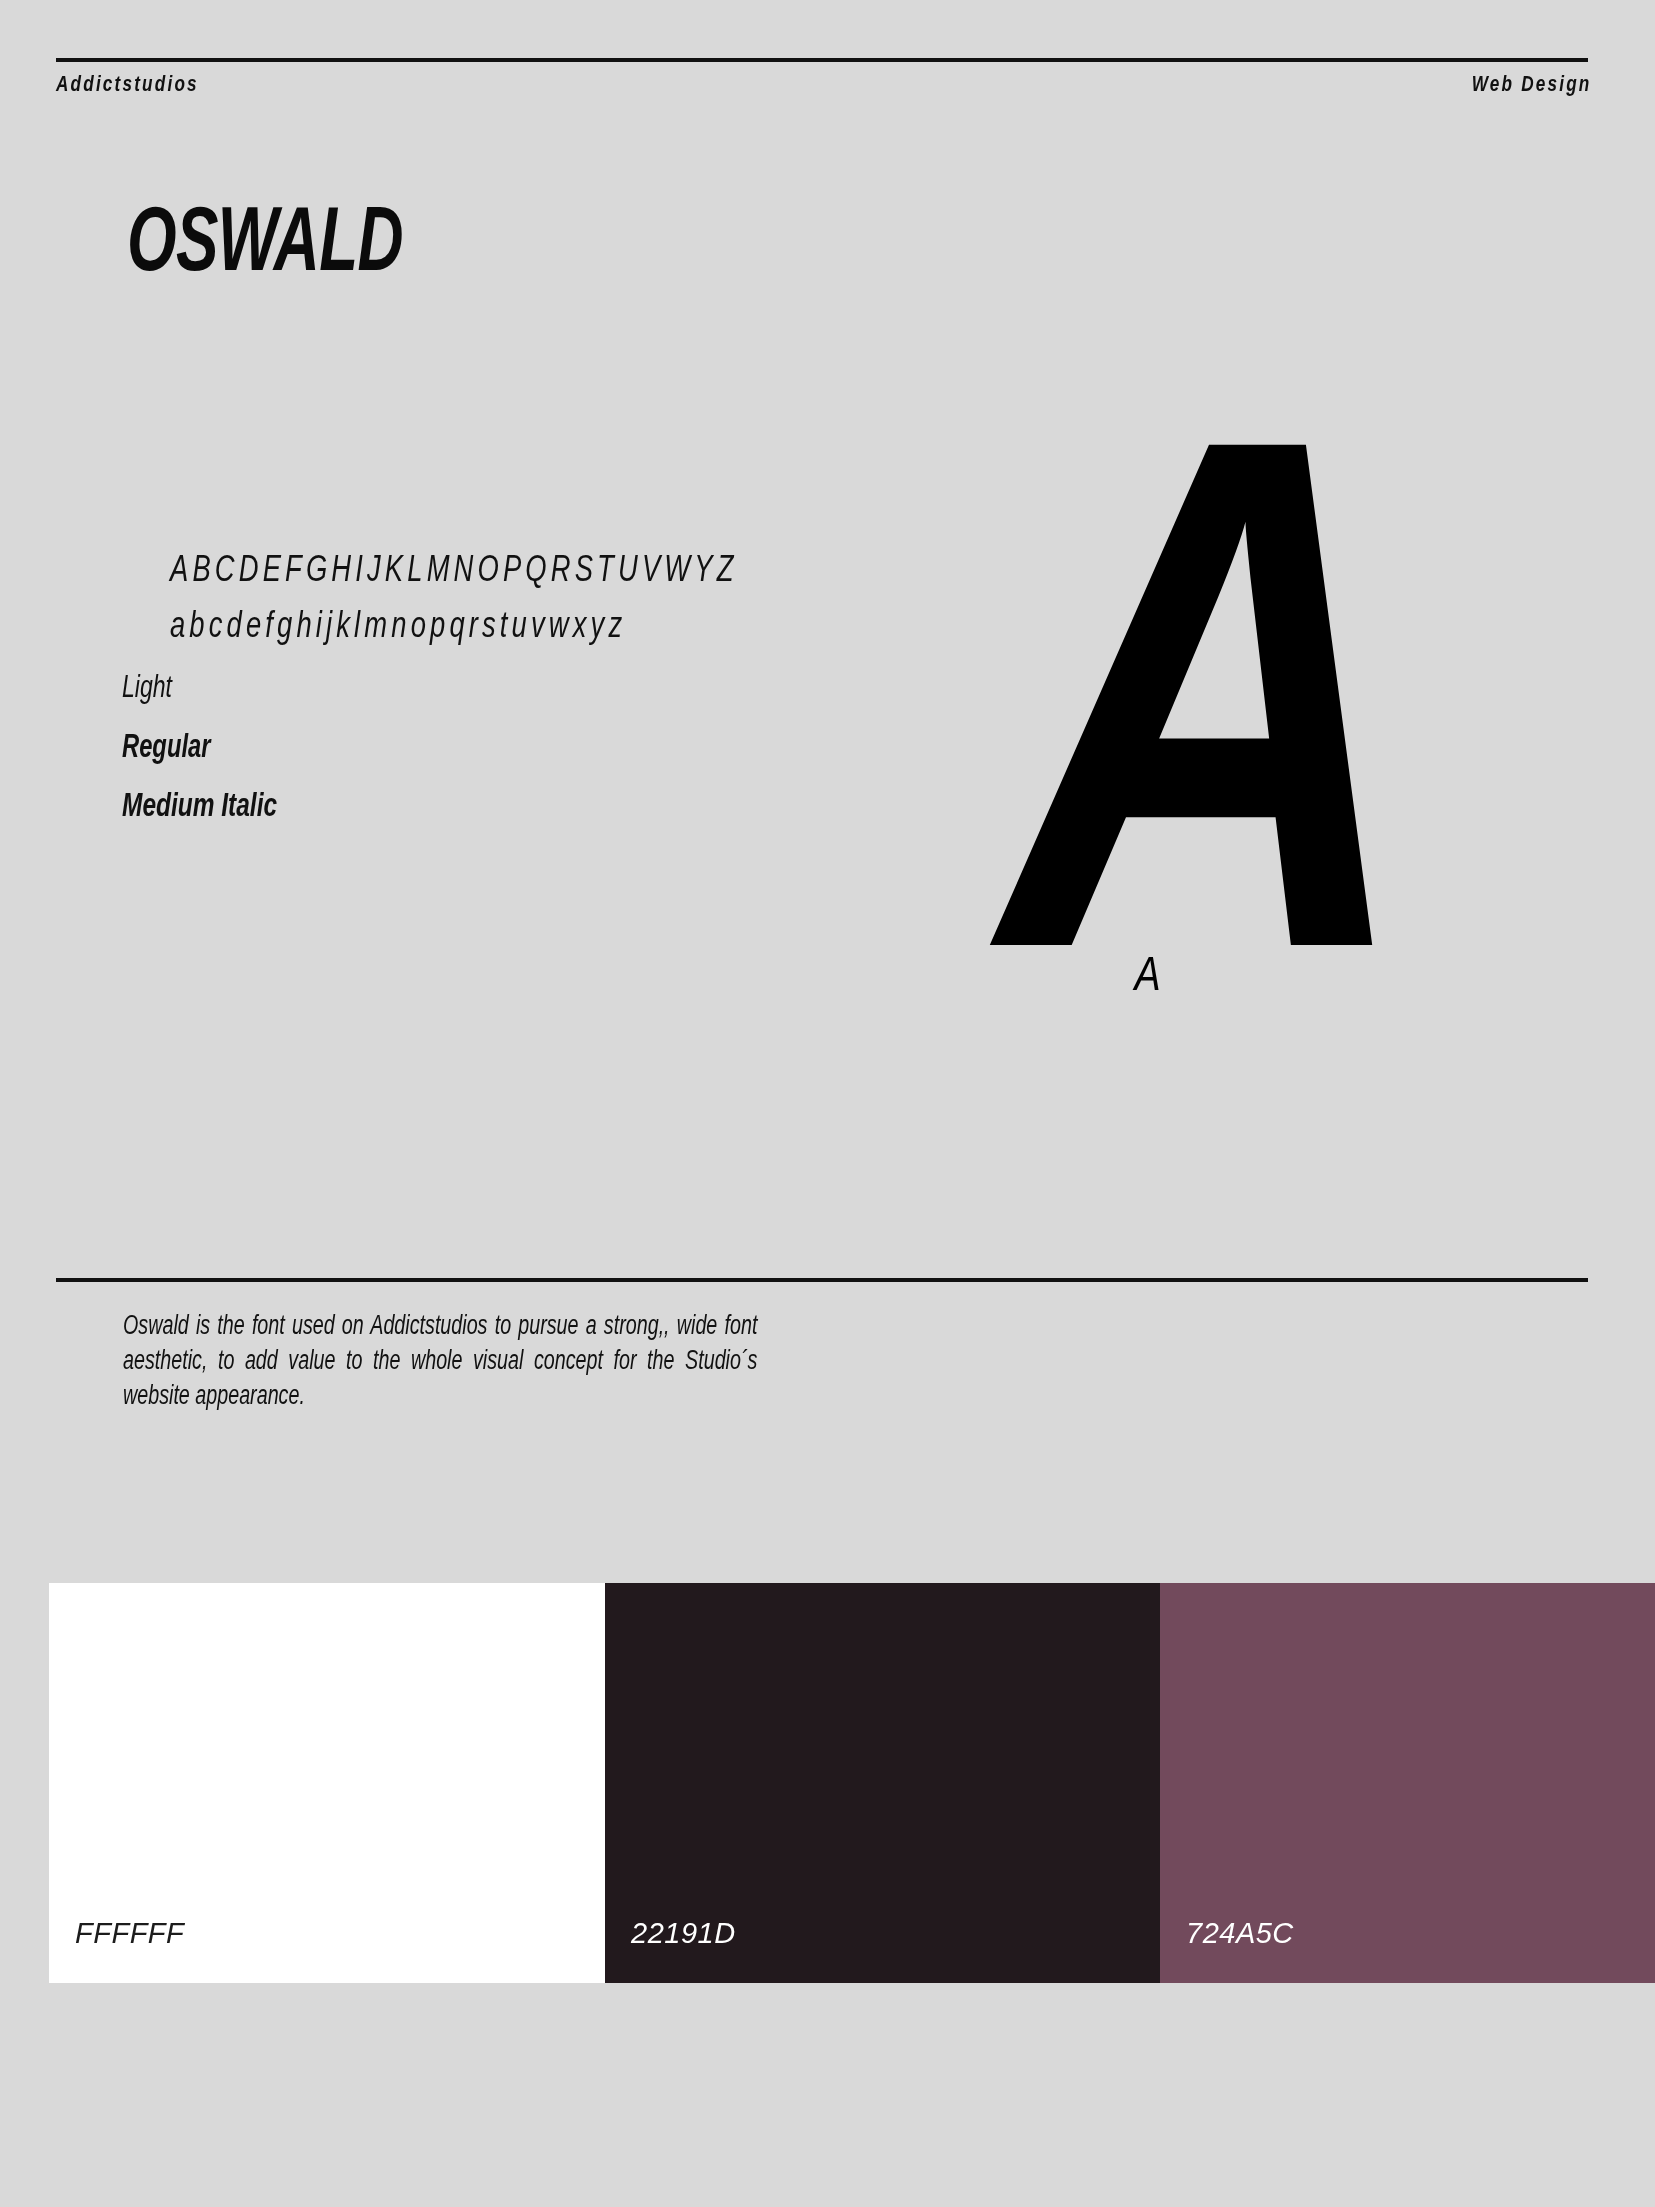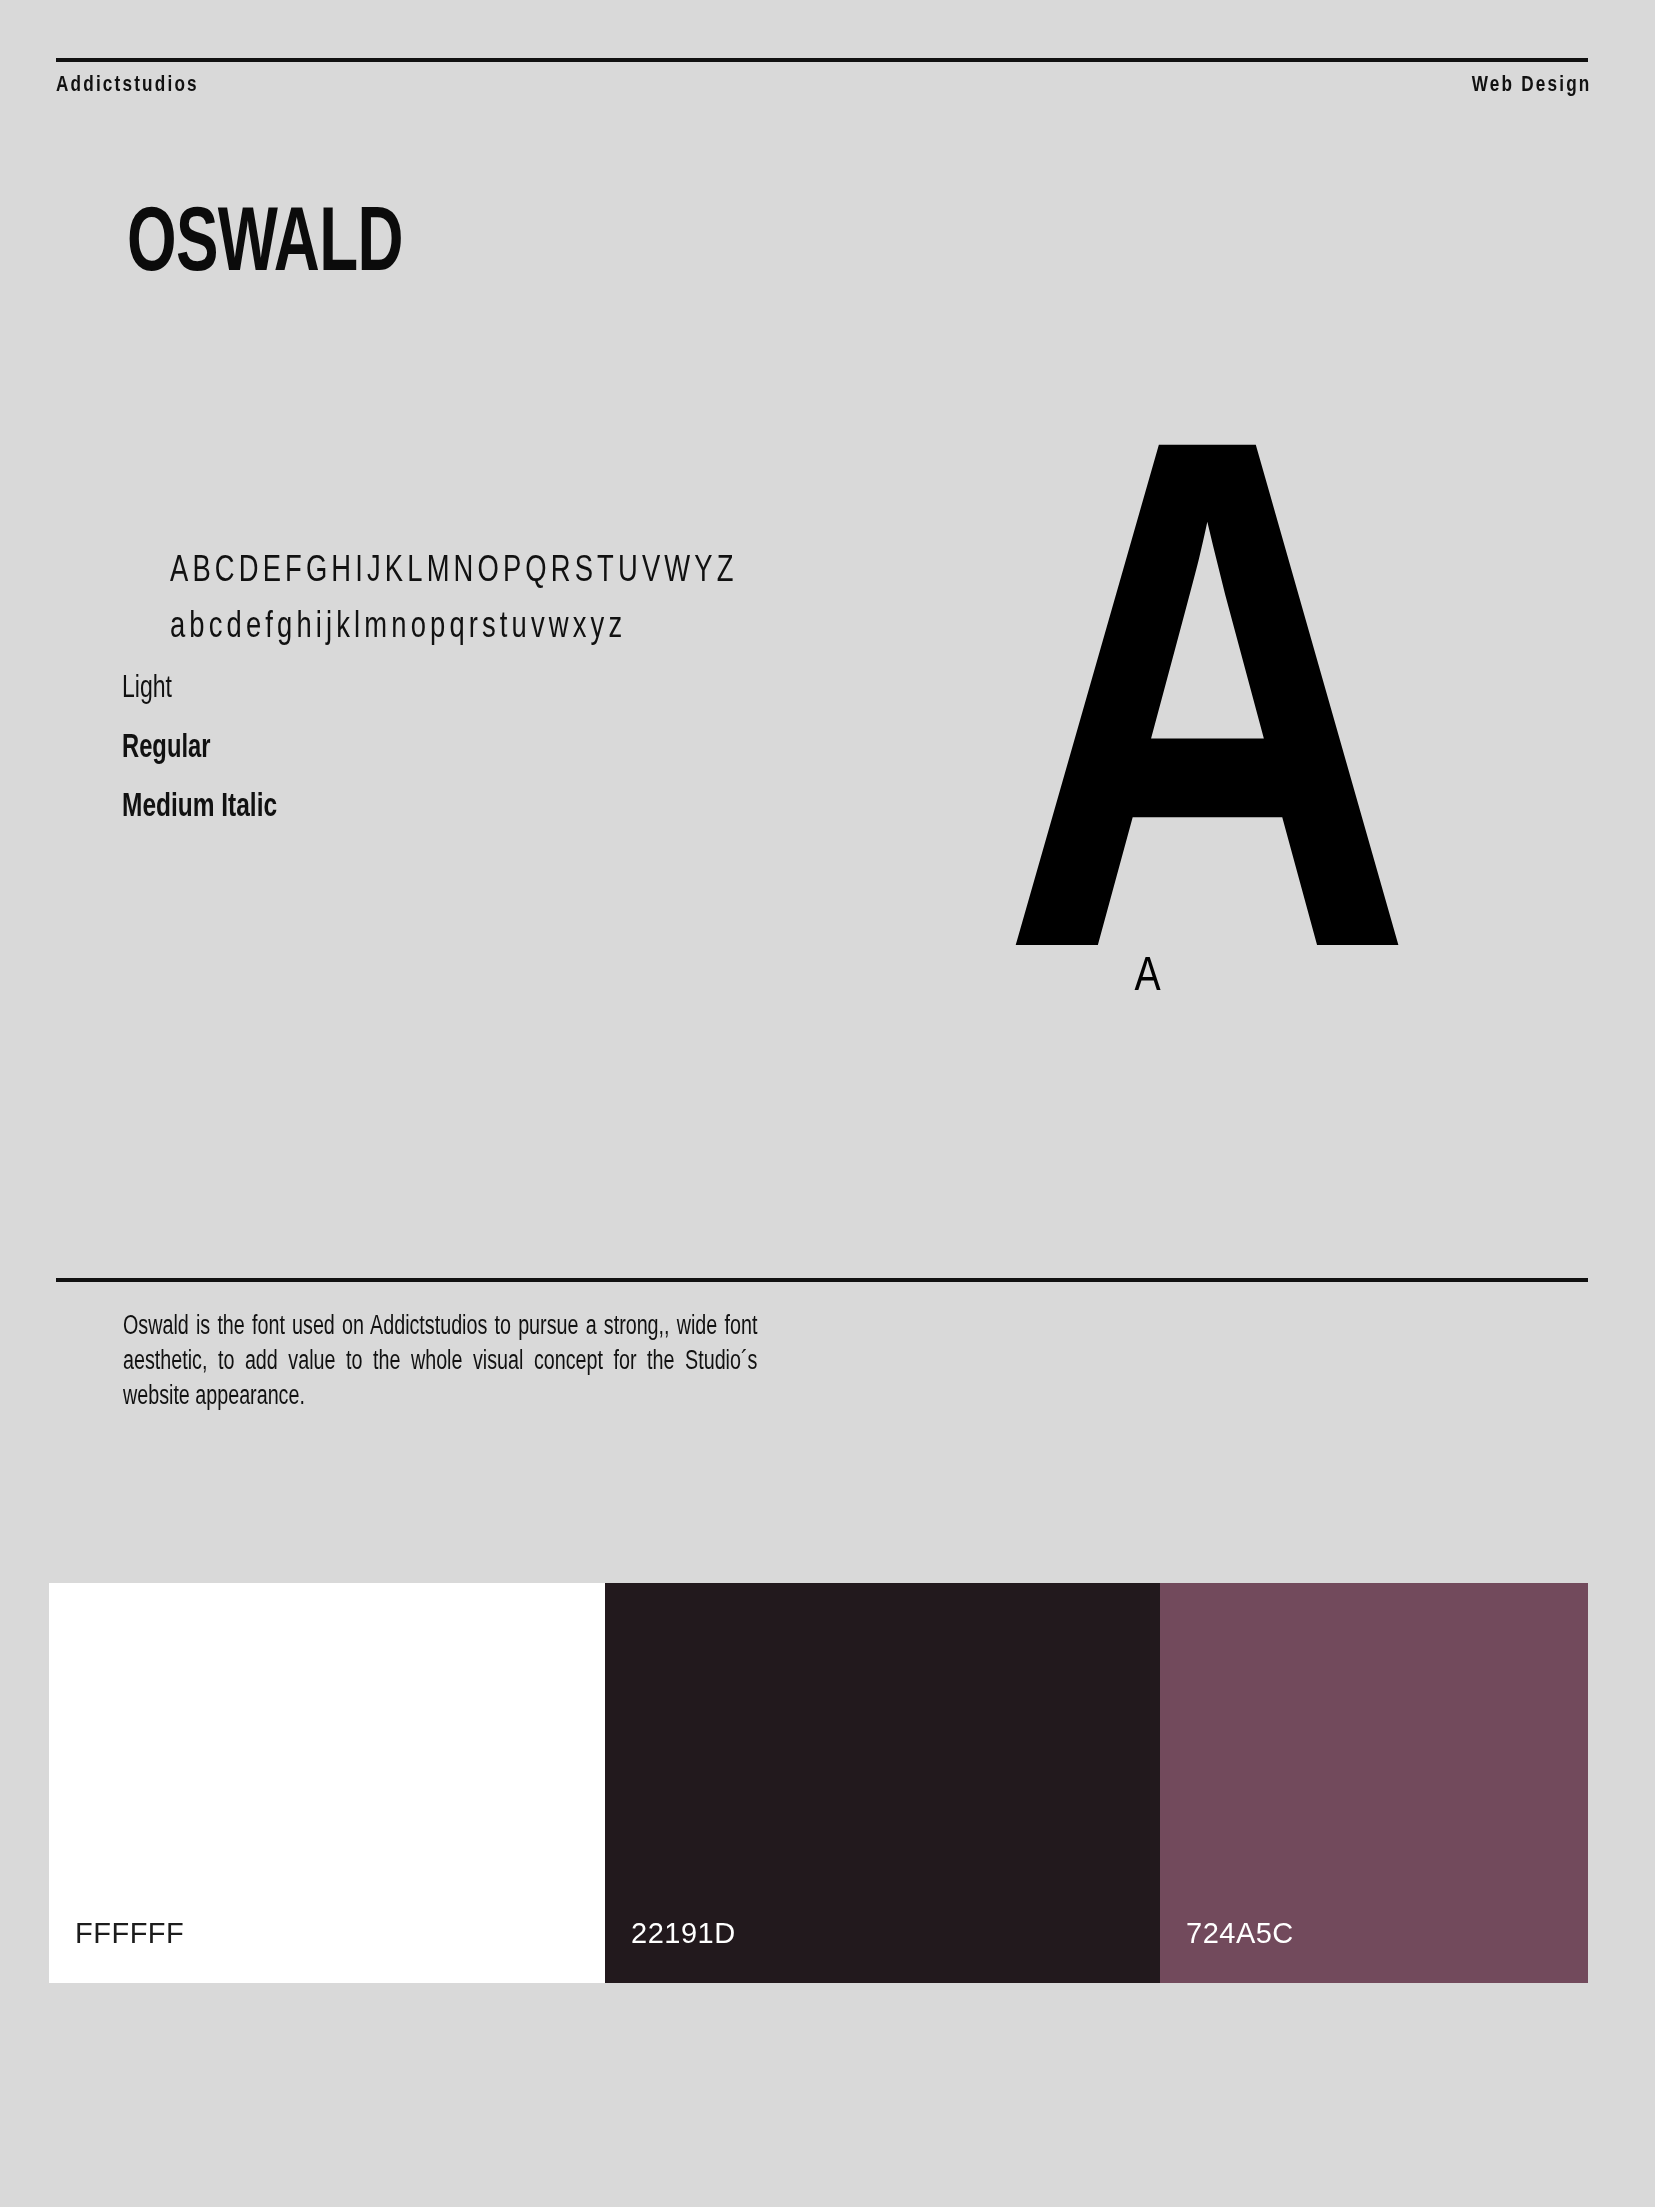--- a/index.html
+++ b/index.html
@@ -10,20 +10,21 @@
     background:#d9d9d9;
     font-family:"Liberation Sans", sans-serif;
     overflow:hidden;
   }
 
   .page {
     position:relative;
     width:1656px;
     height:2207px;
     background:#d9d9d9;
+    font-style:italic;
   }
 
   
   .header-rule {
     position:absolute;
     left:56px;
     top:58px;
     width:1532px;
     height:3.5px;
     background:#111111;
@@ -174,21 +175,21 @@
     width:1607px;
     height:400px;
     display:flex;
   }
   .swatch {
     position:relative;
     height:400px;
   }
   .swatch-1 { width:556px; }
   .swatch-2 { width:555px; }
-  .swatch-3 { width:428px;padding-left:24px; }
+  .swatch-3 { width:495px;padding-left:24px; }
 
   .swatch-label {
     position:absolute;
     left:26px;
     bottom:35px;
     font-family:"Liberation Sans", sans-serif;
     font-size:29px;
     font-weight:400;
     letter-spacing:0.5px;
     line-height:1;

